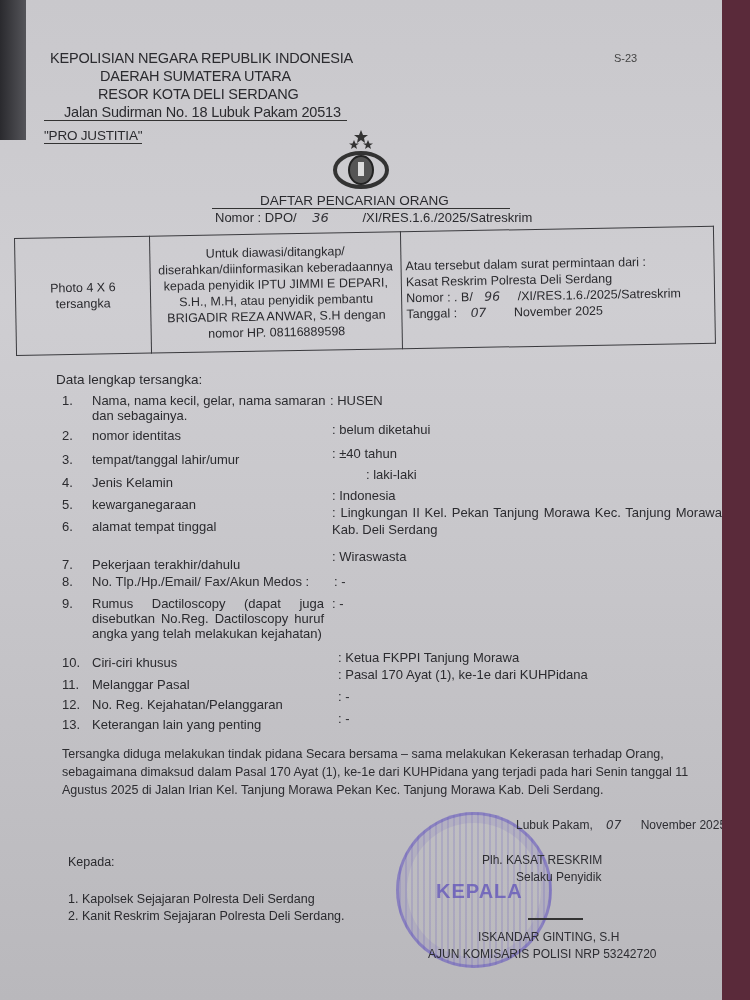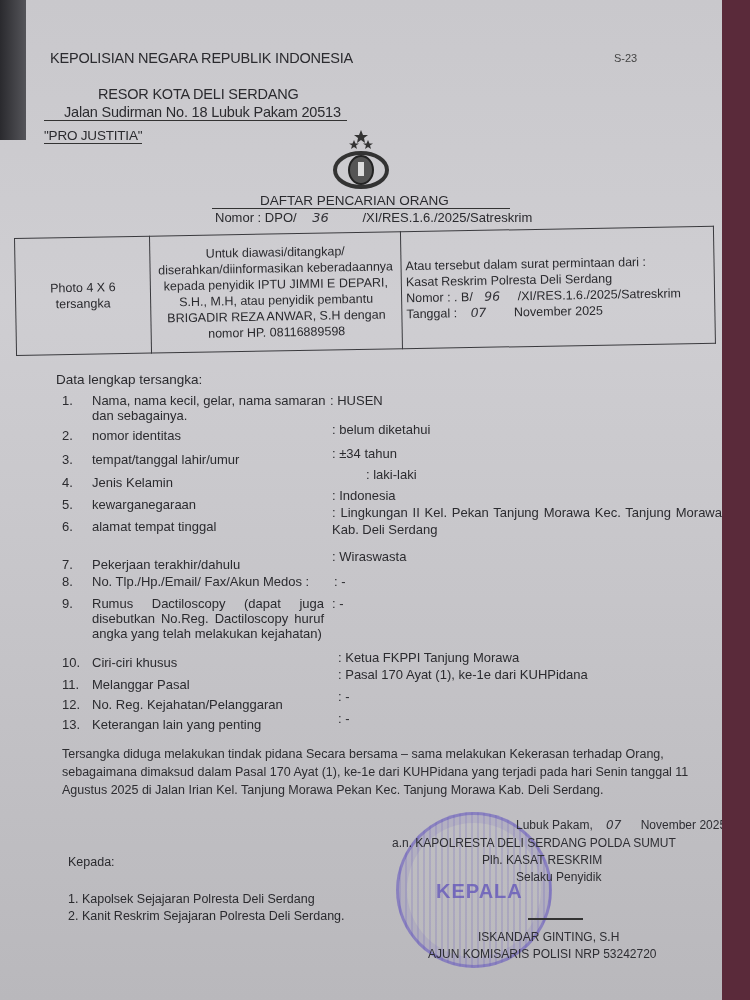--- a/index.html
+++ b/index.html
@@ -52,20 +52,21 @@
     }
     .stamp-text { left: 436px; top: 880px; font-size: 20px; font-weight: bold; color: rgba(90,75,185,0.7); letter-spacing: 1px; }
     .sign-line { left: 528px; top: 918px; width: 55px; height: 2px; background: #333; }
   </style>
 </head>
 <body>
 
 <div class="paper">
 
   <div class="abs hdr" style="left:50px;top:50px;">KEPOLISIAN NEGARA REPUBLIK INDONESIA</div>
+  <div class="abs hdr" style="left:100px;top:68px;">DAERAH SUMATERA UTARA</div>
   <div class="abs hdr" style="left:98px;top:86px;">RESOR KOTA DELI SERDANG</div>
   <div class="abs hdr underline" style="left:44px;top:104px;padding:0 6px 0 20px;">Jalan Sudirman No. 18 Lubuk Pakam 20513</div>
   <div class="abs code">S-23</div>
   <div class="abs hdr underline" style="left:44px;top:128px;font-size:13.5px;">"PRO JUSTITIA"</div>
 
   <div class="abs emblem">
     <svg width="62" height="62" viewBox="0 0 62 62">
       <polygon points="31,2 33,7 38,7 34,10 35,15 31,12 27,15 28,10 24,7 29,7" fill="#333"></polygon>
       <polygon points="24,12 25.5,15.5 29,15.5 26,17.5 27,21 24,19 21,21 22,17.5 19,15.5 22.5,15.5" fill="#333"></polygon>
       <polygon points="38,12 39.5,15.5 43,15.5 40,17.5 41,21 38,19 35,21 36,17.5 33,15.5 36.5,15.5" fill="#333"></polygon>
@@ -124,21 +125,21 @@
     <span class="val" style="left:268px;">: HUSEN</span>
   </div>
   <div class="row" style="left:62px;top:428px;width:660px;">
     <span class="num">2.</span>
     <span class="lbl">nomor identitas</span>
     <span class="val" style="left:270px;top:-6px;">: belum diketahui</span>
   </div>
   <div class="row" style="left:62px;top:452px;width:660px;">
     <span class="num">3.</span>
     <span class="lbl">tempat/tanggal lahir/umur</span>
-    <span class="val" style="left:270px;top:-6px;">: ±34 tahun</span>
+    <span class="val" style="left:270px;top:-6px;">: ±40 tahun</span>
   </div>
   <div class="row" style="left:62px;top:475px;width:660px;">
     <span class="num">4.</span>
     <span class="lbl">Jenis Kelamin</span>
     <span class="val" style="left:270px;top:-8px;margin-left:34px;">: laki-laki</span>
   </div>
   <div class="row" style="left:62px;top:497px;width:660px;">
     <span class="num">5.</span>
     <span class="lbl">kewarganegaraan</span>
     <span class="val" style="left:270px;top:-9px;">: Indonesia</span>
@@ -187,21 +188,20 @@
   <div class="abs para">Tersangka diduga melakukan tindak pidana Secara bersama – sama melakukan Kekerasan terhadap Orang, sebagaimana dimaksud dalam Pasal 170 Ayat (1), ke-1e dari KUHPidana yang terjadi pada hari Senin tanggal 11 Agustus 2025 di Jalan Irian Kel. Tanjung Morawa Pekan Kec. Tanjung Morawa Kab. Deli Serdang.</div>
 
   <div class="stamp"></div>
   <div class="abs stamp-text">KEPALA</div>
 
   <div class="abs sig" style="left:470px;top:818px;margin-left:46px;">
     <span>Lubuk Pakam,</span>
     <span class="hand" style="margin:0 16px 0 10px;">07</span>
     <span>November  2025</span>
   </div>
-  <div class="abs sig" style="left:392px;top:836px;">a.n. KAPOLRESTA DELI SERDANG POLDA SUMUT</div>
   <div class="abs sig" style="left:482px;top:853px;">Plh. KASAT RESKRIM</div>
   <div class="abs sig" style="left:502px;top:870px;padding-left:14px;">Selaku Penyidik</div>
   <div class="abs sign-line"></div>
   <div class="abs sig" style="left:478px;top:930px;">ISKANDAR GINTING, S.H</div>
   <div class="abs sig" style="left:428px;top:947px;">AJUN KOMISARIS POLISI NRP 53242720</div>
 
   <div class="abs kepada">Kepada:</div>
   <div class="abs kep-item" style="left:68px;top:892px;">1.  Kapolsek Sejajaran Polresta Deli Serdang</div>
   <div class="abs kep-item" style="left:68px;top:909px;">2.  Kanit Reskrim Sejajaran Polresta Deli Serdang.</div>
 </div>

